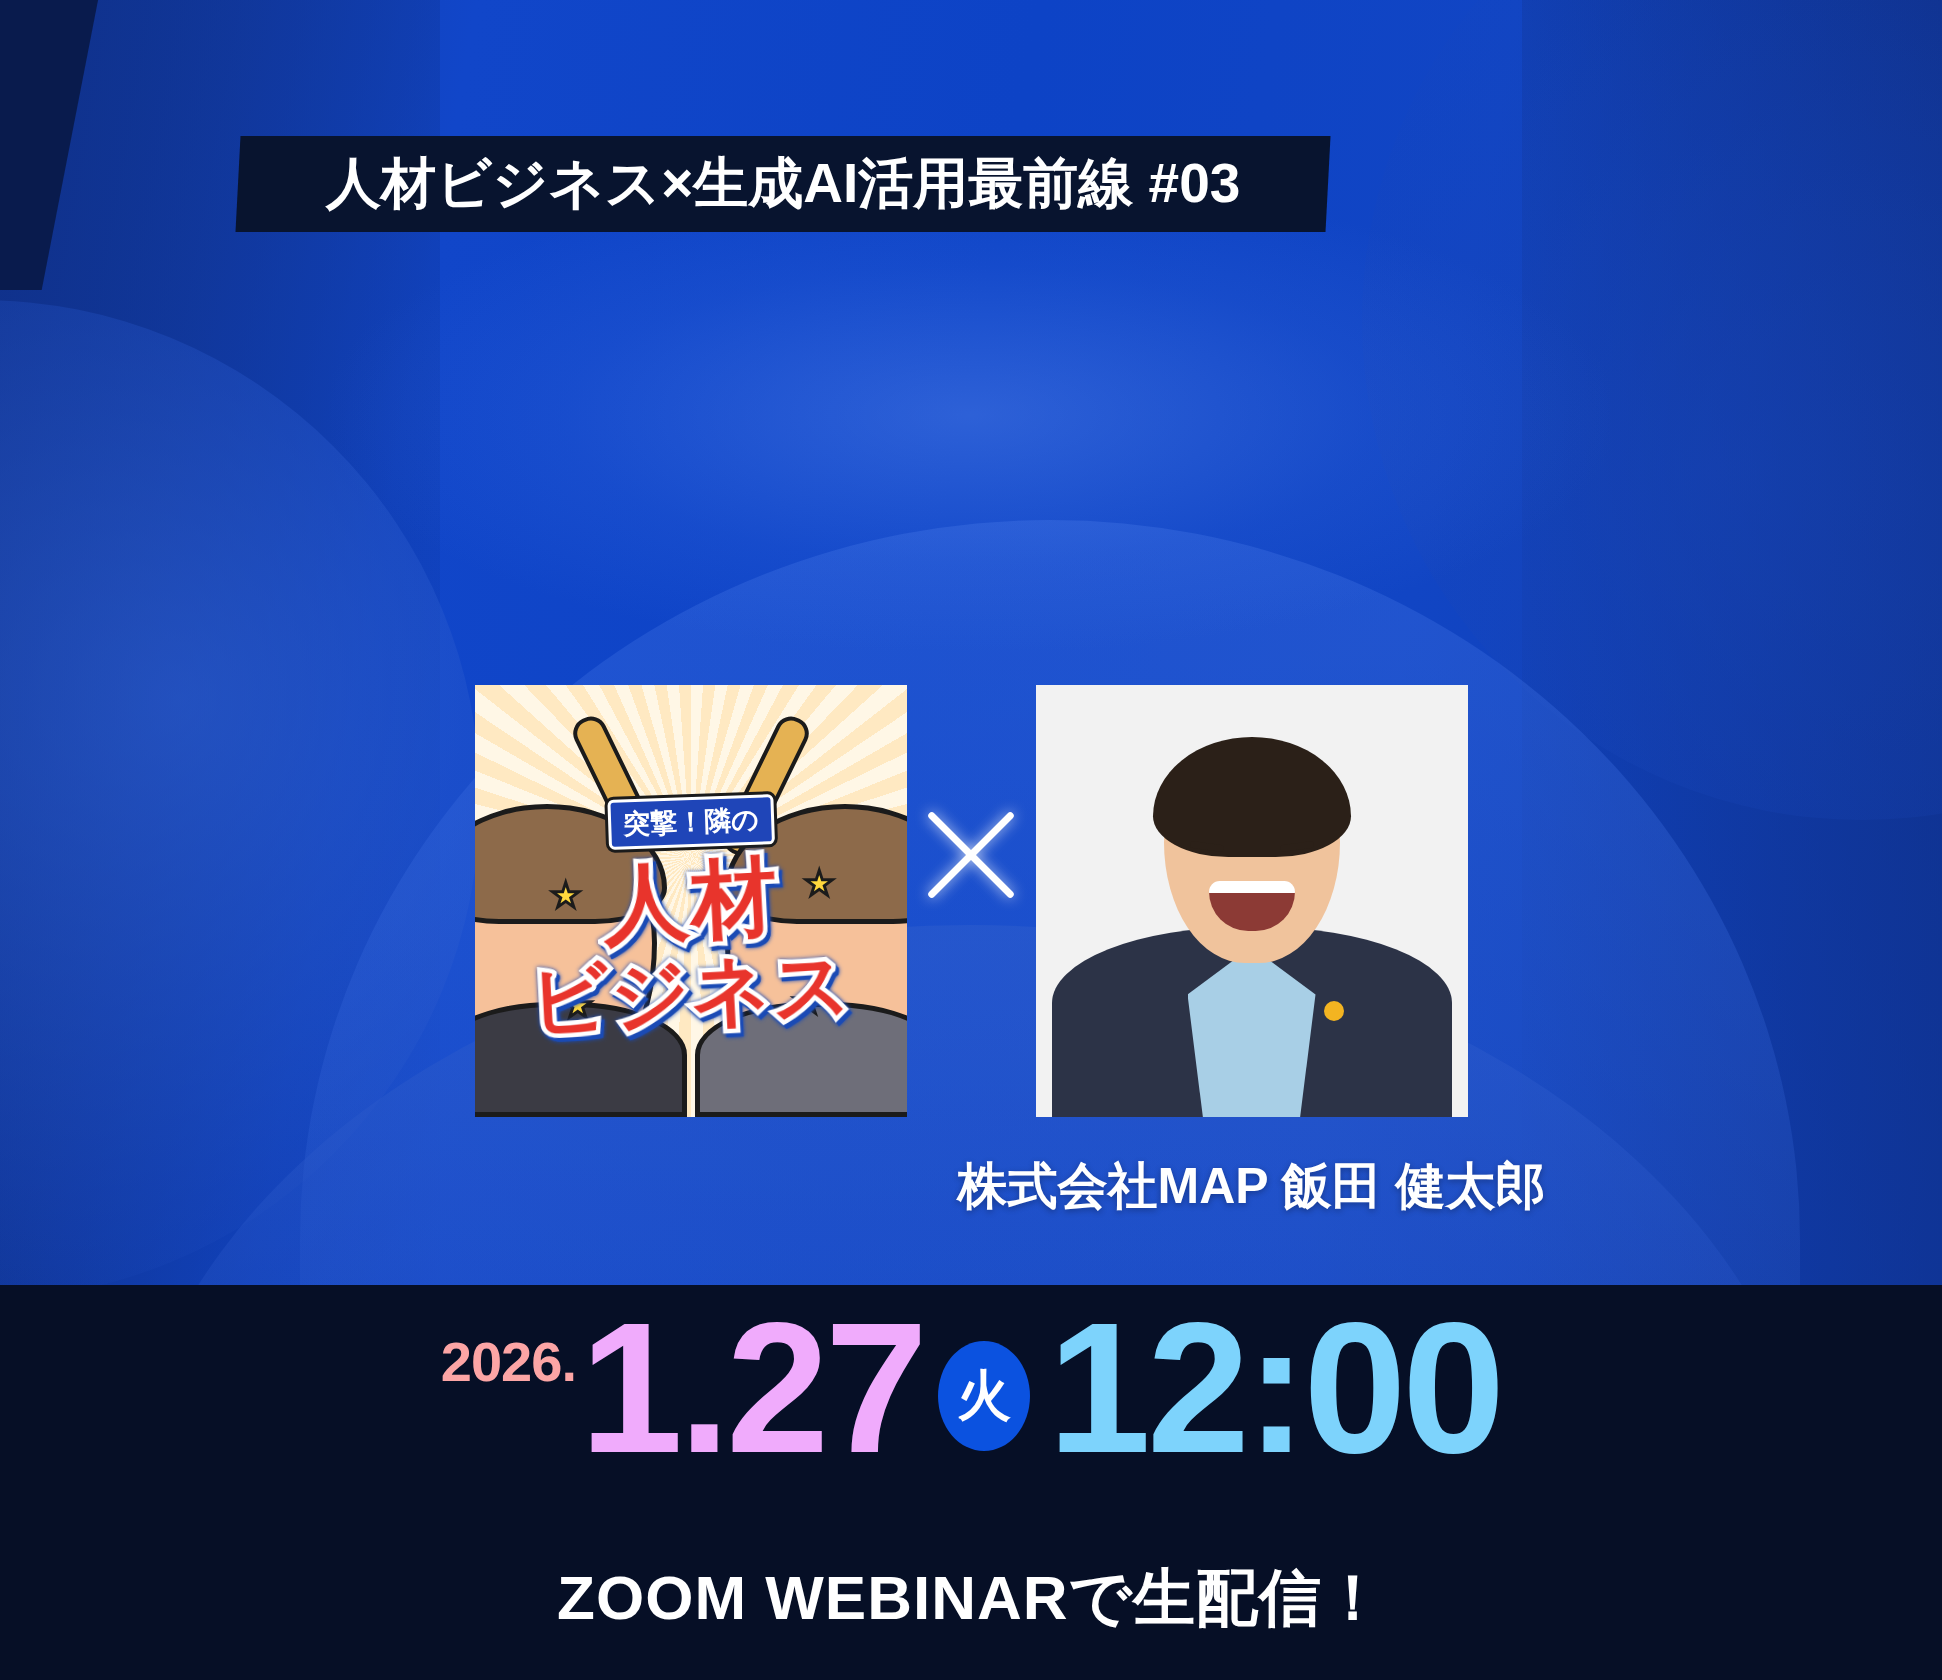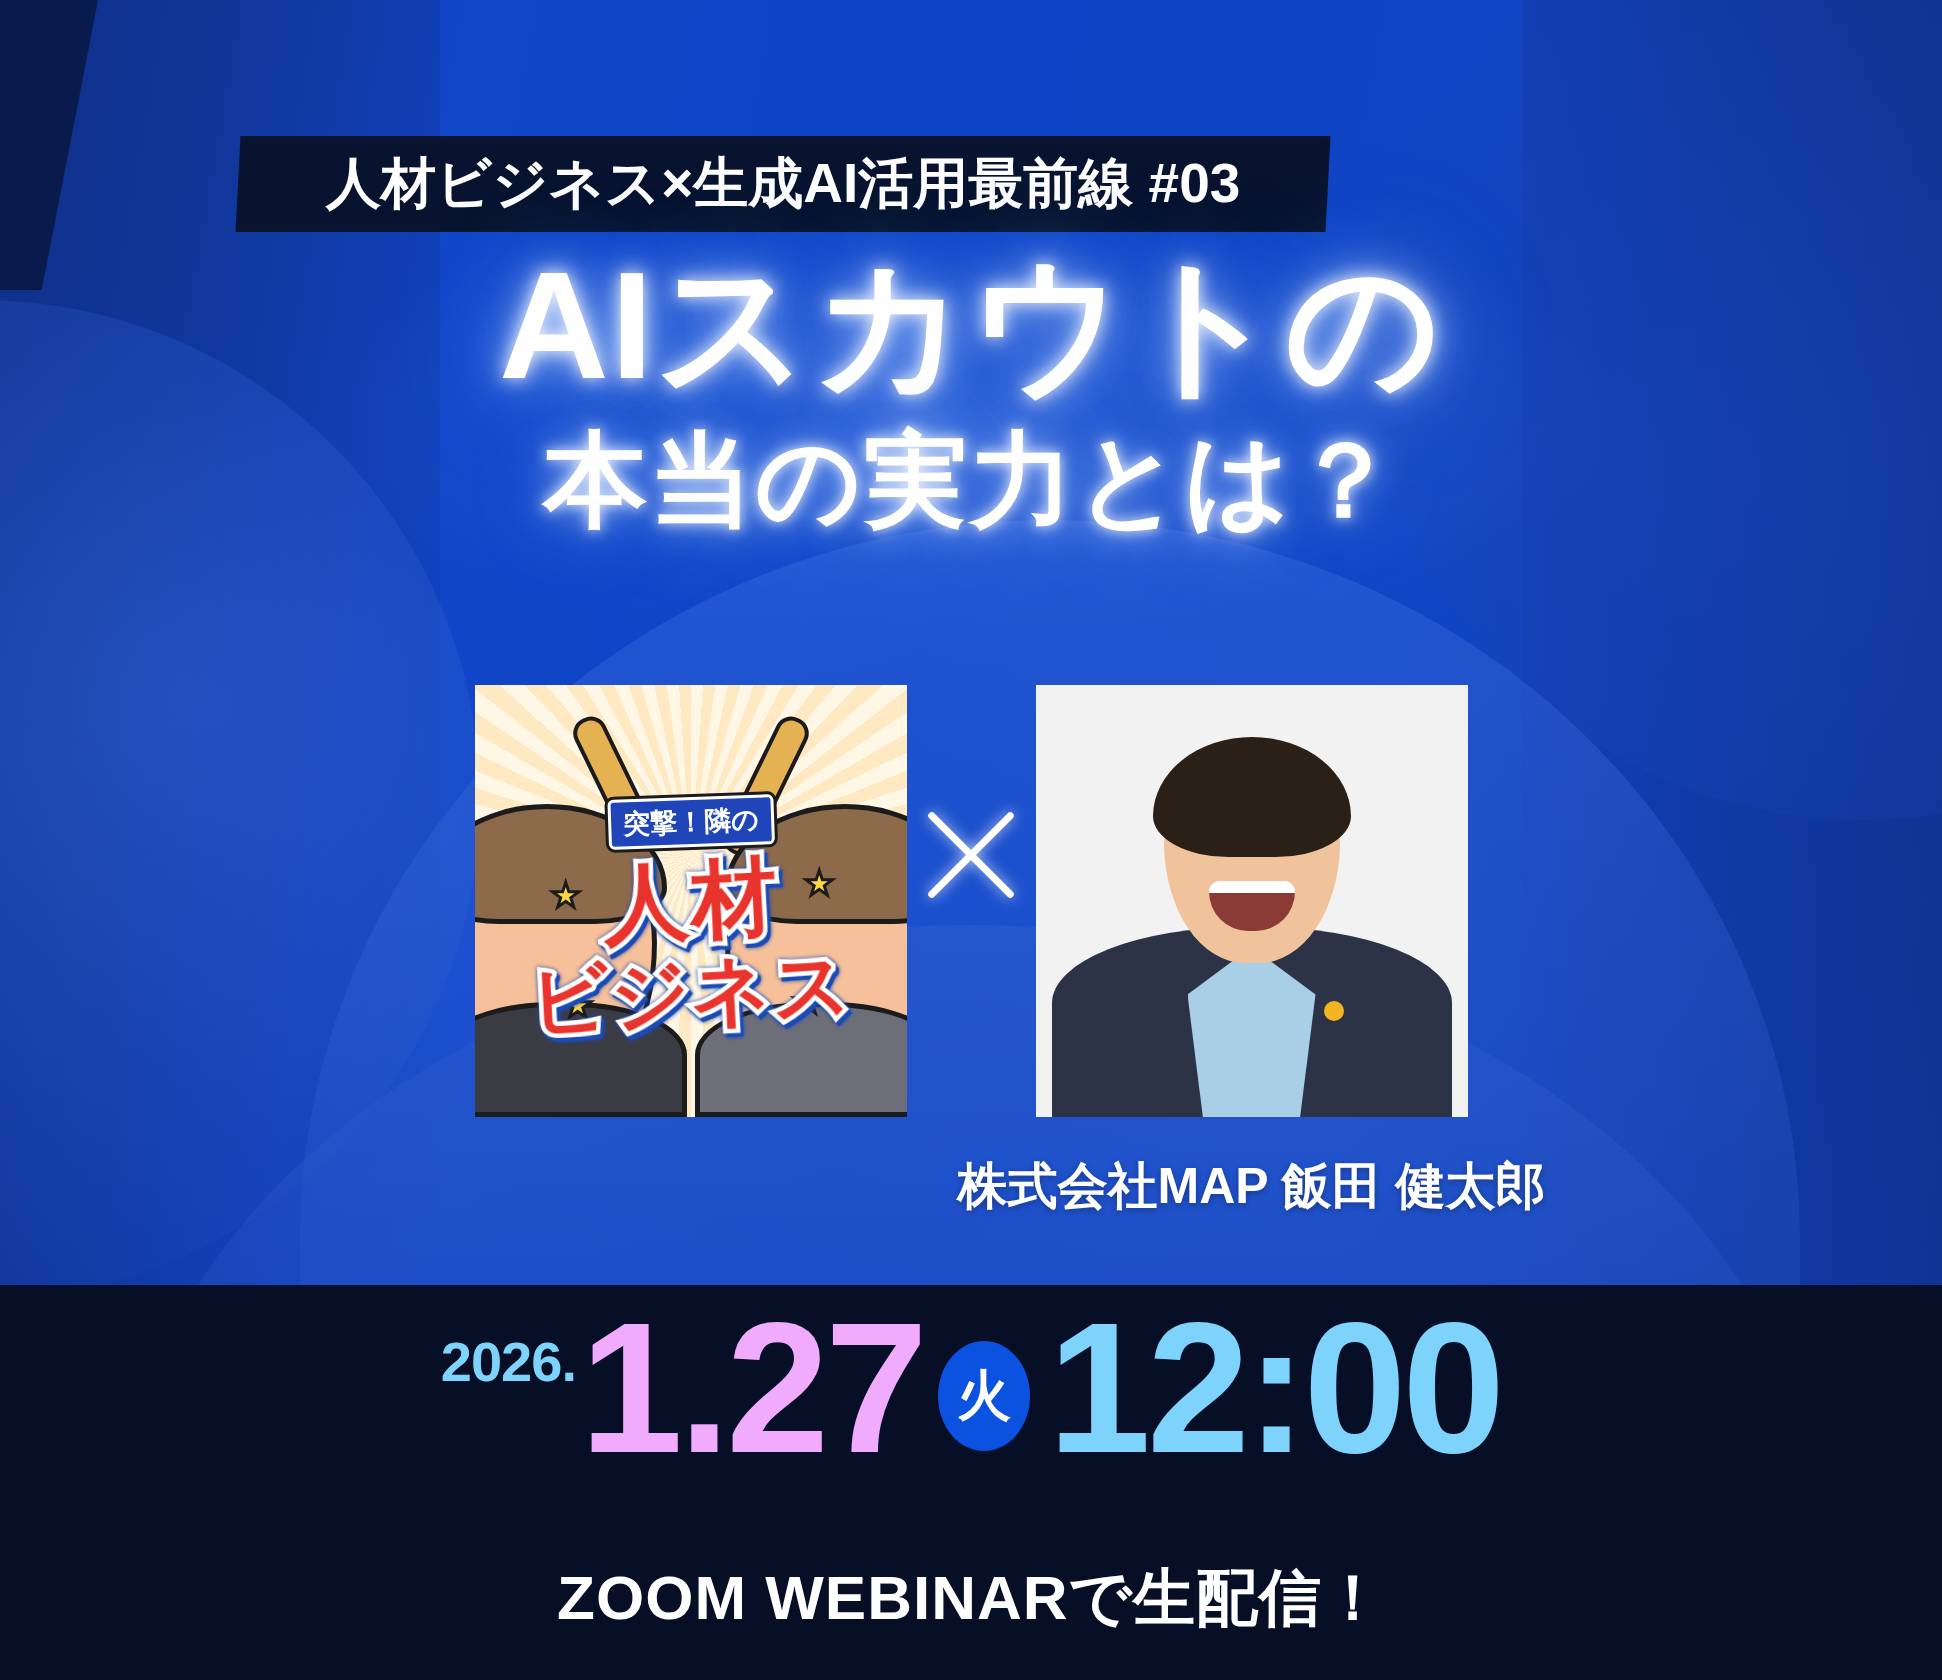--- a/index.html
+++ b/index.html
@@ -356,21 +356,21 @@
     z-index: 9;
   }
   .date-row {
     position: absolute;
     left: 0; top: 18px;
     width: 1942px;
     display: flex; align-items: flex-end; justify-content: center;
     gap: 0;
   }
   .yr {
-    color: #7dd3fc; font-size: 56px; font-weight: 800;
+    color: #fca5a5; font-size: 56px; font-weight: 800;
     align-self: flex-start; margin-top: 26px; margin-right: 4px;
     letter-spacing: -1px;
   }
   .dm {
     color: #f0abfc; font-size: 185px; font-weight: 800; line-height: .92;
     letter-spacing: -4px;
   }
   .dow {
     width: 92px; height: 110px; border-radius: 50%;
     background: #0b52e0;
@@ -412,24 +412,20 @@
   <div class="rail left"></div>
   <div class="rail right"></div>
 
 
   <div class="sub-bar">
     <div class="sub-bar-inner">
       <div class="sub-text">人材ビジネス×生成AI活用最前線 #03</div>
     </div>
   </div>
 
-  <div class="title-wrap">
-    <div class="title-main">AIスカウトの</div>
-    <div class="title-sub">本当の実力とは？</div>
-  </div>
 
   <div class="speakers">
 
     <div class="sp-col">
       <div class="sp-photo">
         <div class="pod">
           <div class="racket a"></div>
           <div class="racket b"></div>
           <div class="face l">
             <div class="hair"></div>

